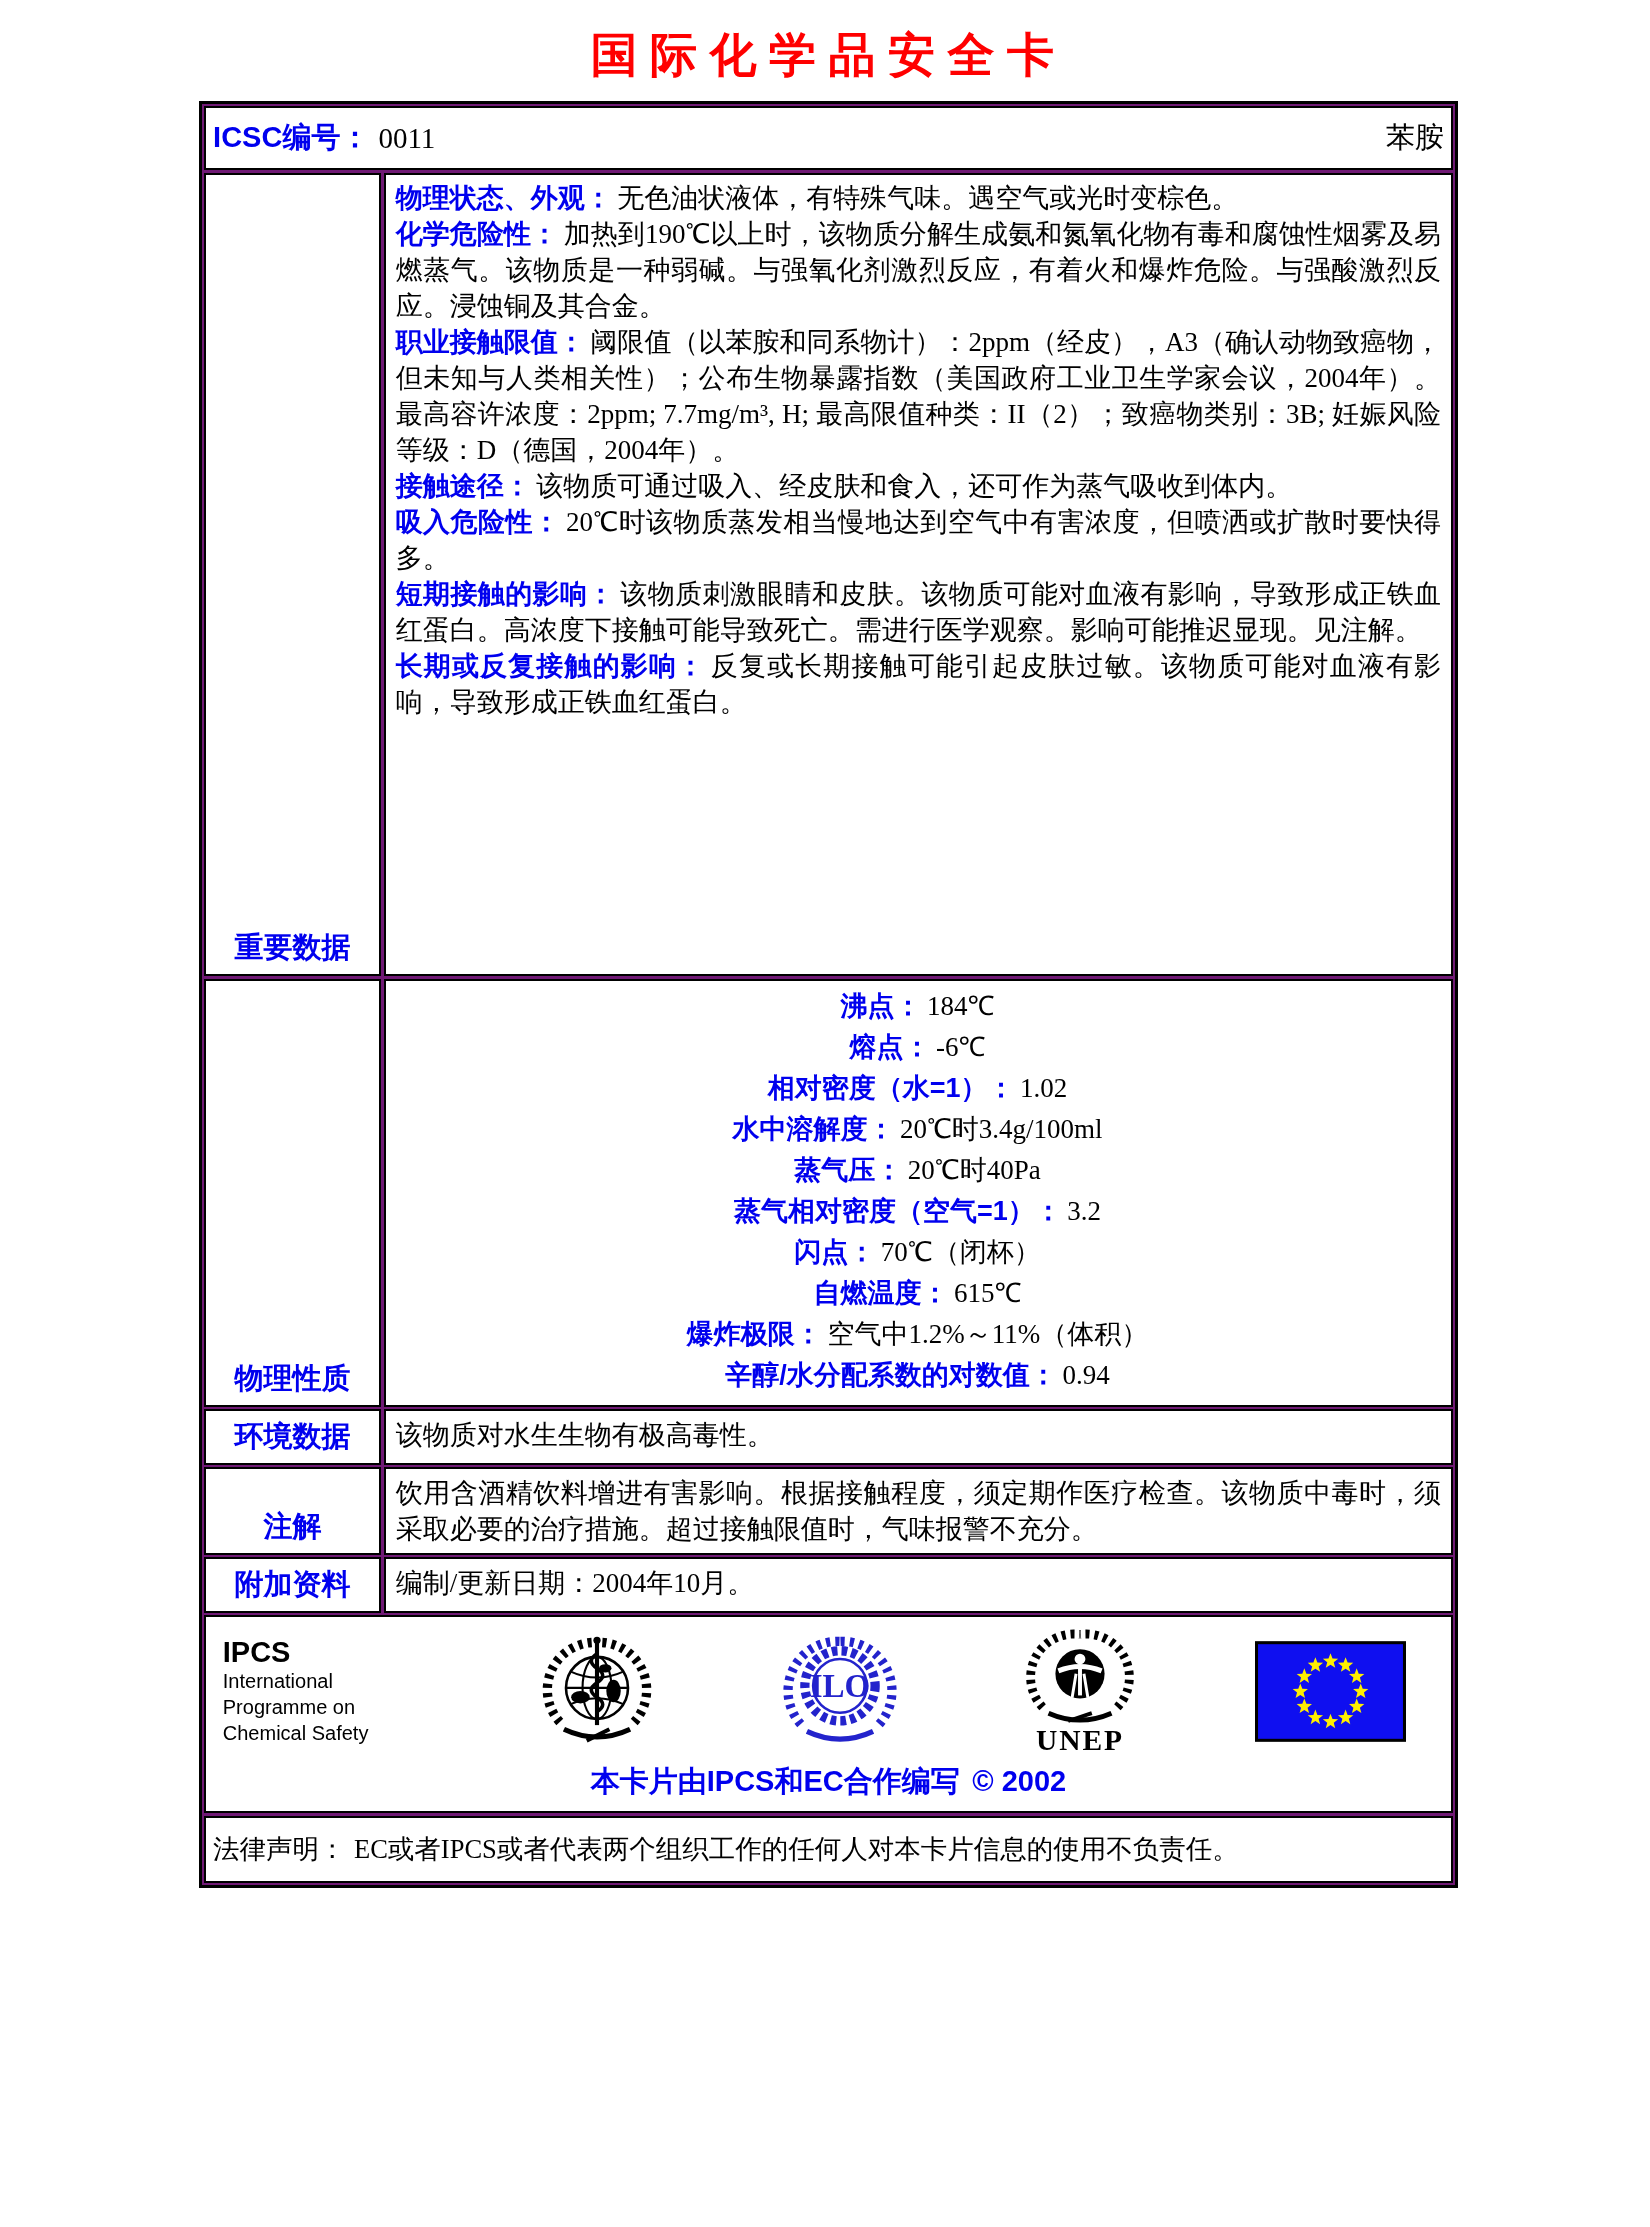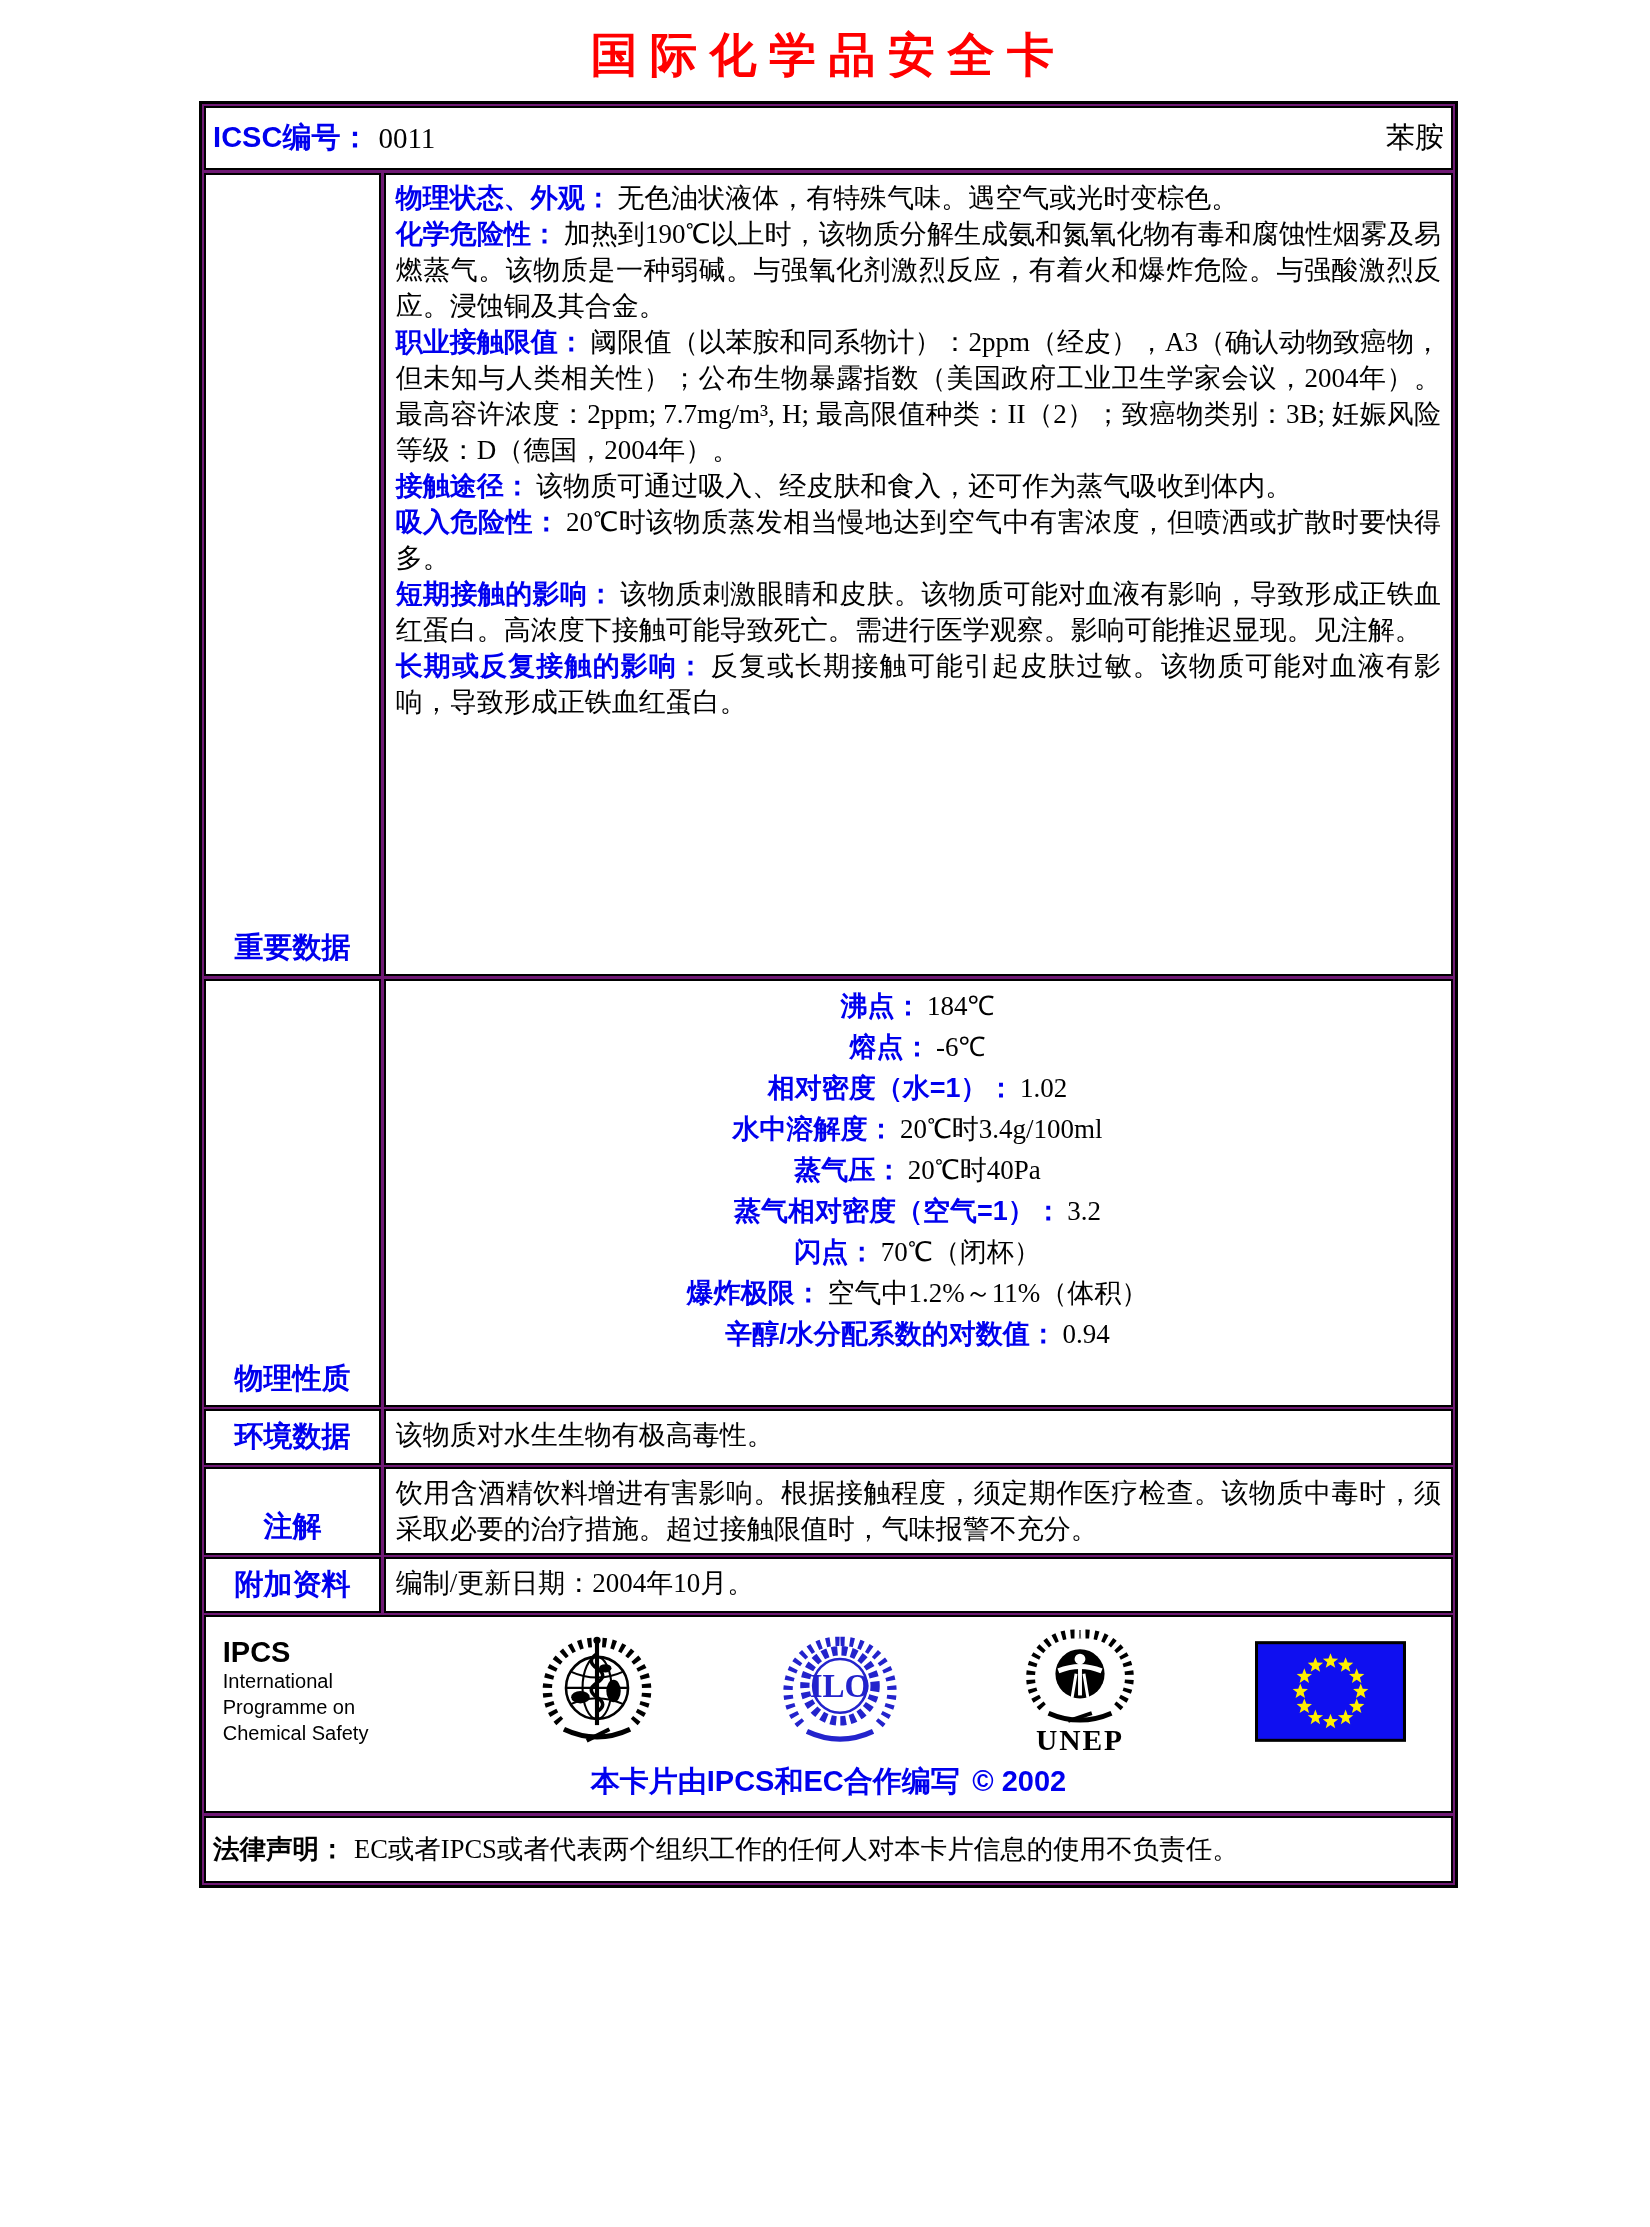--- a/index.html
+++ b/index.html
@@ -58,21 +58,21 @@
   .ipcs-title { font-weight: bold; font-size: 29px; line-height: 32px; }
   .ipcs-line { font-size: 20px; line-height: 26px; }
   .credit-line {
     text-align: center; margin-top: 5.6px;
     color: #0000ee; font-family: "Liberation Sans", sans-serif;
     font-weight: bold; font-size: 29px;
   }
   .credit-year { margin-left: 12.5px; }
 
   .legal-cell { display: flex; align-items: center; min-height: 67px; font-size: 26.5px; padding: 4.2px 7px; }
-  .legal-label { font-family: "Liberation Sans", sans-serif; font-weight: bold; margin-right: 8.4px; white-space: nowrap; }
+  .legal-label { font-family: "Liberation Sans", sans-serif; font-weight: normal; margin-right: 8.4px; white-space: nowrap; }
 </style>
 </head>
 <body>
 
 <div class="page">
 
   <h1 class="title">国际化学品安全卡</h1>
 
   <div class="card">
     <div class="grid">
@@ -100,20 +100,21 @@
         <span>物理性质</span>
       </div>
       <div class="cell content-cell physical-content">
         <div class="prop"><span class="inline-label">沸点：</span><span>184℃</span></div>
         <div class="prop"><span class="inline-label">熔点：</span><span>-6℃</span></div>
         <div class="prop"><span class="inline-label">相对密度（水=1）：</span><span>1.02</span></div>
         <div class="prop"><span class="inline-label">水中溶解度：</span><span>20℃时3.4g/100ml</span></div>
         <div class="prop"><span class="inline-label">蒸气压：</span><span>20℃时40Pa</span></div>
         <div class="prop"><span class="inline-label">蒸气相对密度（空气=1）：</span><span>3.2</span></div>
         <div class="prop"><span class="inline-label">闪点：</span><span>70℃（闭杯）</span></div>
+        <div class="prop"><span class="inline-label">自燃温度：</span><span>615℃</span></div>
         <div class="prop"><span class="inline-label">爆炸极限：</span><span>空气中1.2%～11%（体积）</span></div>
         <div class="prop"><span class="inline-label">辛醇/水分配系数的对数值：</span><span>0.94</span></div>
       </div>
 
       <div class="cell label-cell">
         <span>环境数据</span>
       </div>
       <div class="cell content-cell">
         <p>该物质对水生生物有极高毒性。</p>
       </div>

